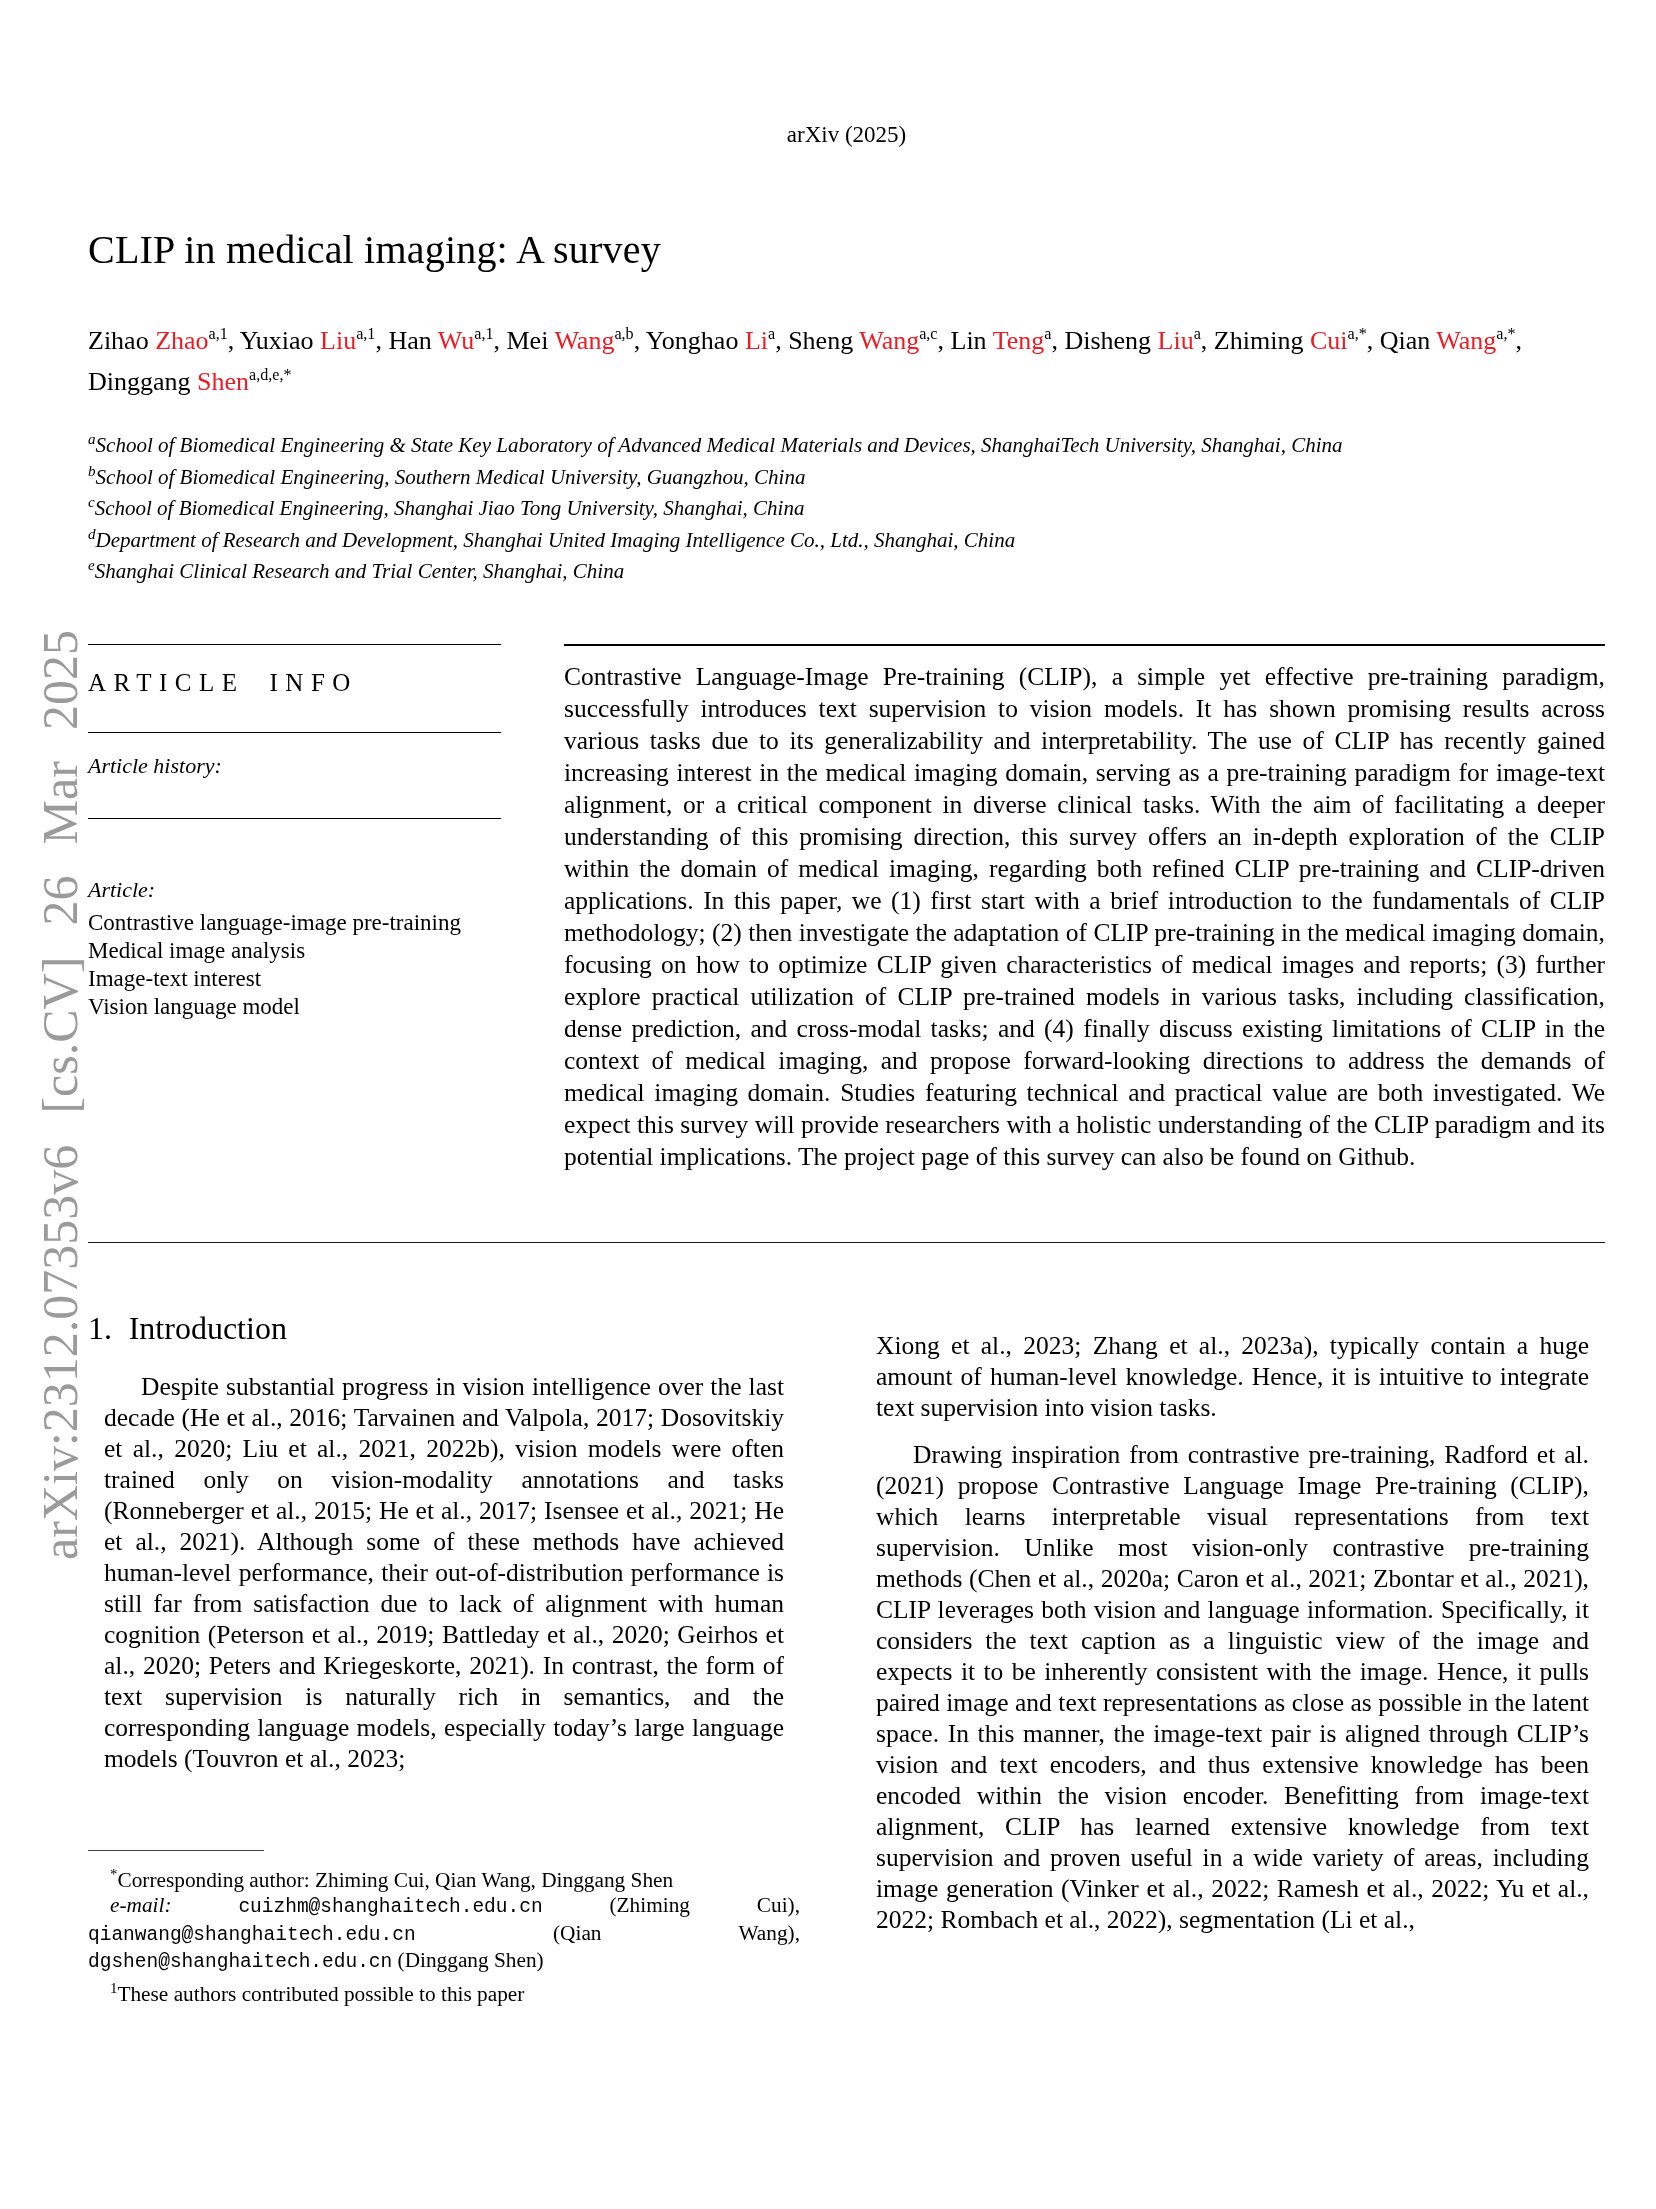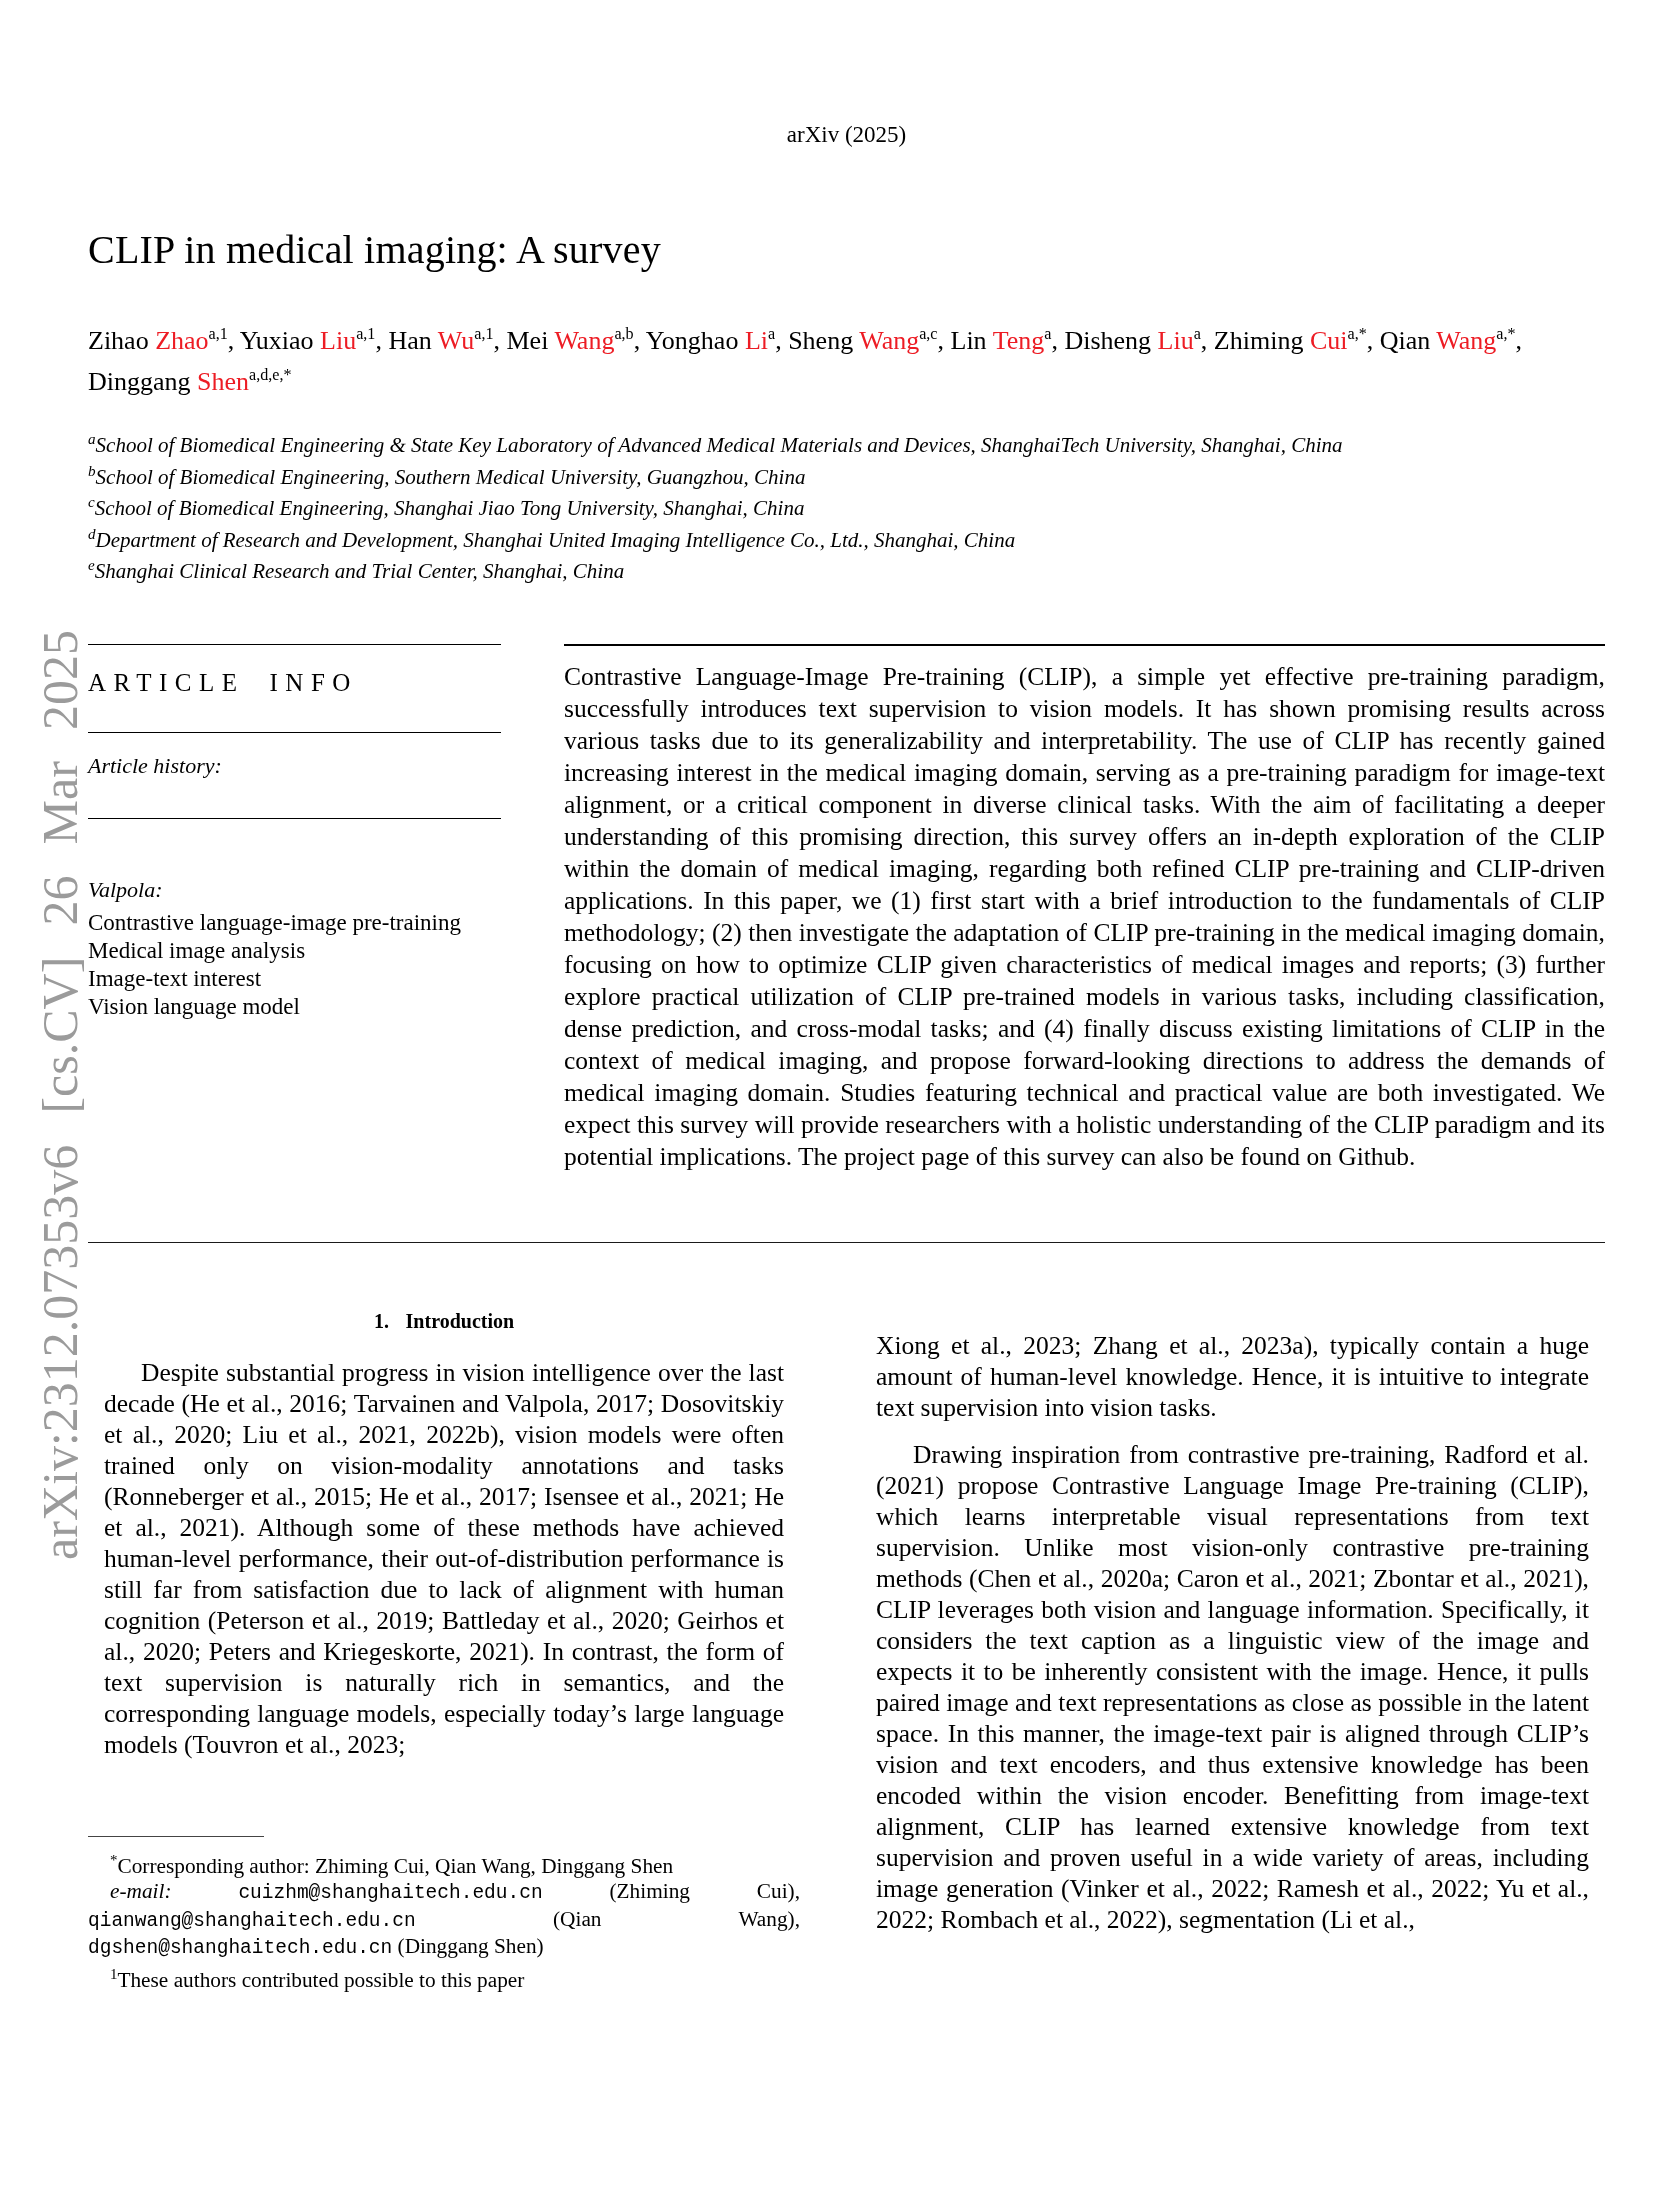--- a/index.html
+++ b/index.html
@@ -24,21 +24,21 @@
   .sec-h{font-size:25px;letter-spacing:0.30em;word-spacing:0.45em;padding:24px 0 35px 0;}
   .history-label{margin-top:20.4px;font-style:italic;font-size:22px;line-height:26px;}
   .rule-hist{border-top:1.9px solid #000;margin-top:39px;}
   .kw-label{margin-top:58px;font-style:italic;font-size:22px;line-height:26px;}
   .keywords{list-style:none;margin:5.6px 0 0 0;padding:0;font-size:23px;line-height:28px;}
   .abs-text{margin:15px 0 0 0;font-size:25.5px;line-height:32px;text-align:justify;}
   .midrule{border-top:1.9px solid #1a1a1a;margin-top:69px;}
   .body-cols{display:flex;gap:60px;margin-top:45px;}
   .bcol-left{flex:none;width:712px;}
   .bcol-right{flex:1;min-width:0;padding-top:26px;}
-  .intro-h{margin:22px 0 24px 0;font-size:20px;font-weight:700;text-align:center;}
+  .intro-h{margin:22px 0 24px 0;font-size:32px;font-weight:400;}
   .intro-h .hs{margin-left:16.7px;}
   .body-p{margin:16px;font-size:25.5px;line-height:31px;text-align:justify;}
   .indent{text-indent:37px;}
   .fnrule{border-top:1.9px solid #444;width:176px;margin-top:76px;}
   .footnotes{margin-top:11px;font-size:21.3px;line-height:25.5px;}
   .fn{margin:0;text-indent:22px;text-align:justify;}
   .fn sup{font-size:0.7em;}
   .fn i{font-style:italic;}
   .fn code{font-family:"Liberation Mono",monospace;font-size:19.5px;}
 </style>
@@ -67,21 +67,21 @@
         <div><sup>e</sup>Shanghai Clinical Research and Trial Center, Shanghai, China</div>
       </div>
 
     <div class="info-abs">
       <div class="col-info">
         <div class="rule"></div>
         <div class="sec-h">ARTICLE INFO</div>
         <div class="rule"></div>
         <div class="history-label">Article history:</div>
         <div class="rule-hist"></div>
-        <div class="kw-label">Valpola:</div>
+        <div class="kw-label">Article:</div>
         <ul class="keywords">
             <li>Contrastive language-image pre-training</li>
             <li>Medical image analysis</li>
             <li>Image-text interest</li>
             <li>Vision language model</li>
           </ul>
       </div>
       <div class="col-abs">
         <div class="rule"></div>
         <div class="rule"></div>

